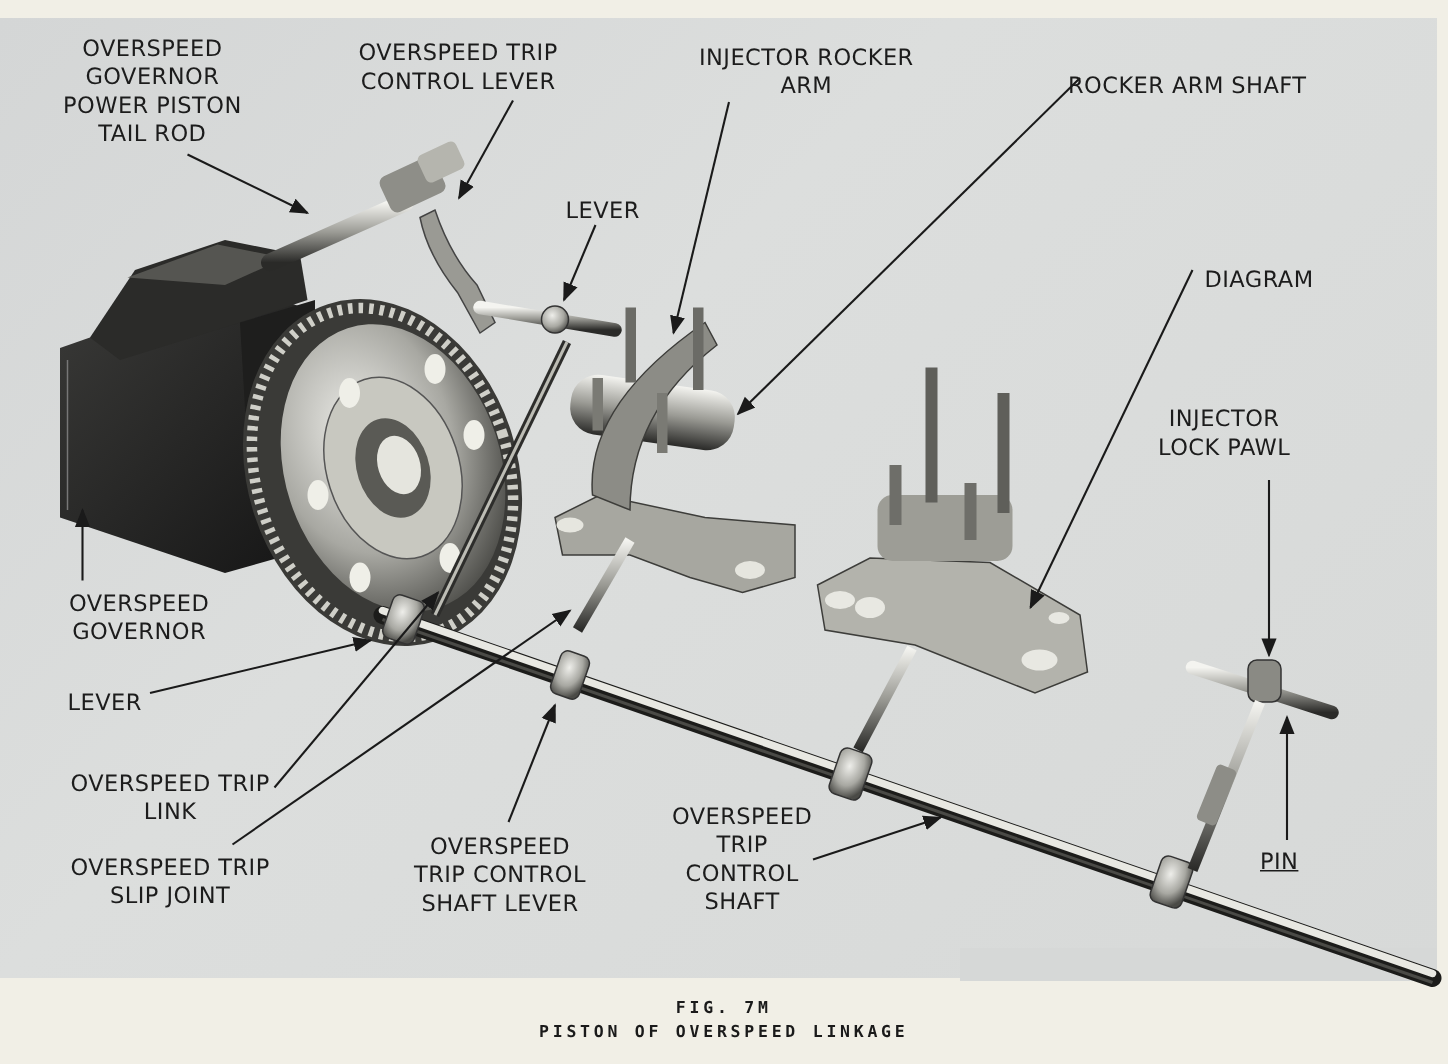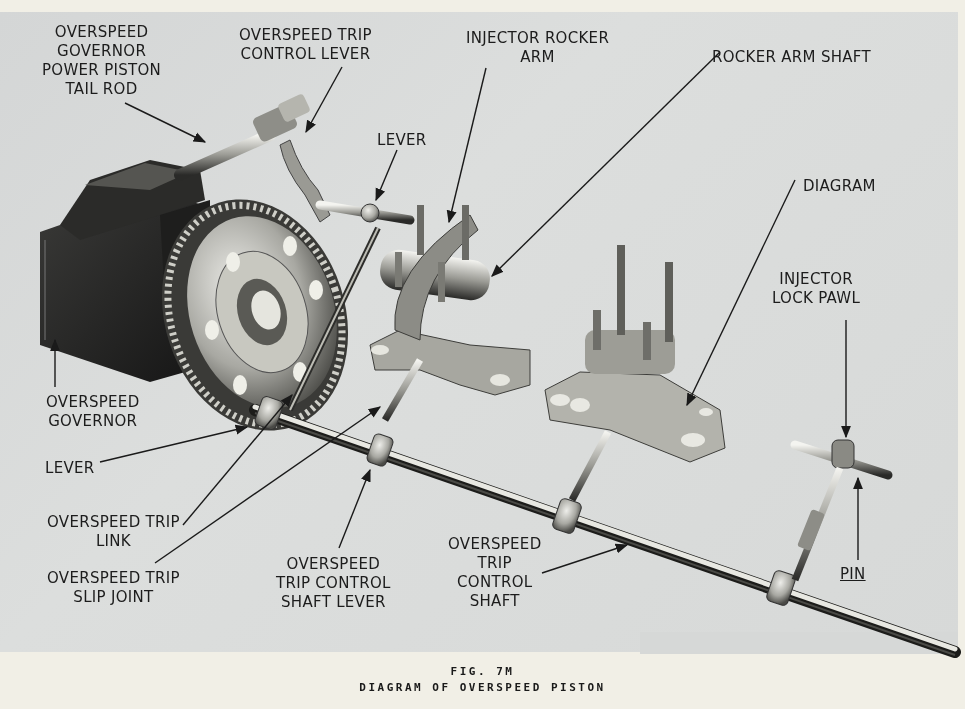--- a/index.html
+++ b/index.html
@@ -182,13 +182,13 @@
 <div class="label" style="left:276px; top:555px;">OVERSPEED
 TRIP CONTROL
 SHAFT LEVER</div>
 <div class="label" style="left:448px; top:535px;">OVERSPEED
 TRIP
 CONTROL
 SHAFT</div>
 <div class="label" style="left:840px; top:565px;text-decoration:underline;">PIN</div>
 
 <div class="caption" style="top:665px;">FIG. 7M</div>
-<div class="caption" style="top:681px;">DIAGRAM OF OVERSPEED PISTON</div>
+<div class="caption" style="top:681px;">PISTON OF OVERSPEED LINKAGE</div>
 
 </body></html>

